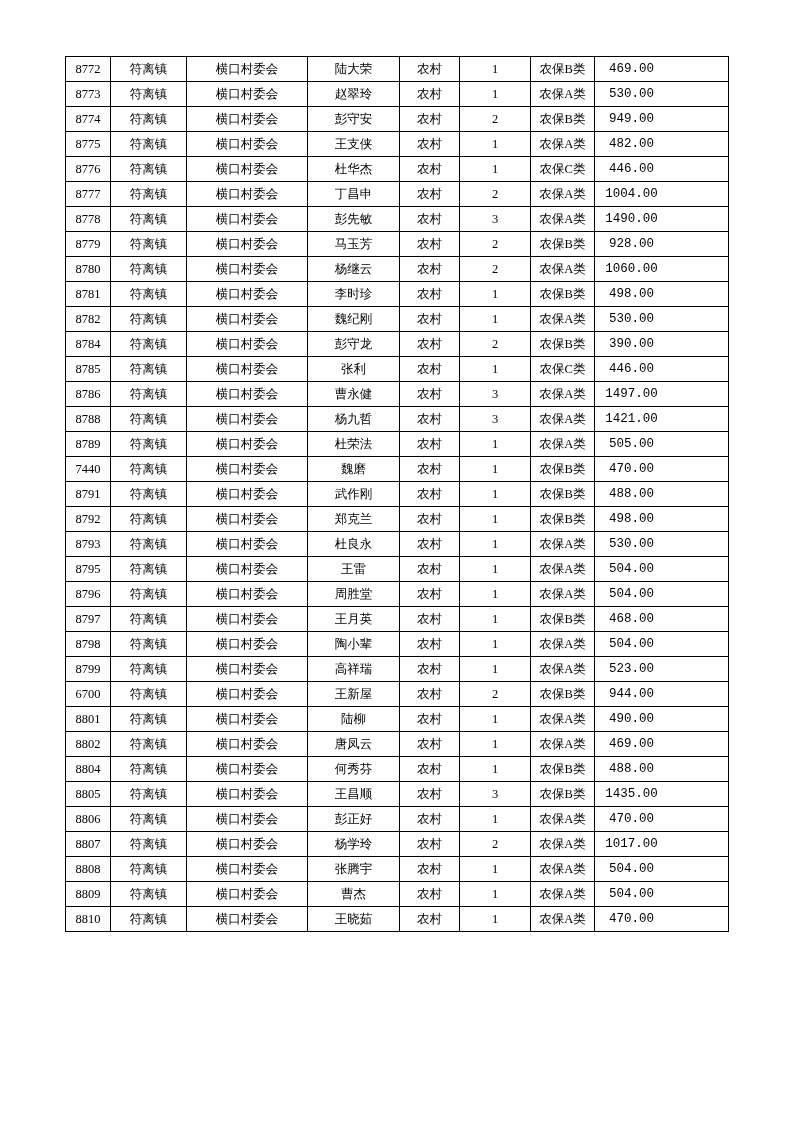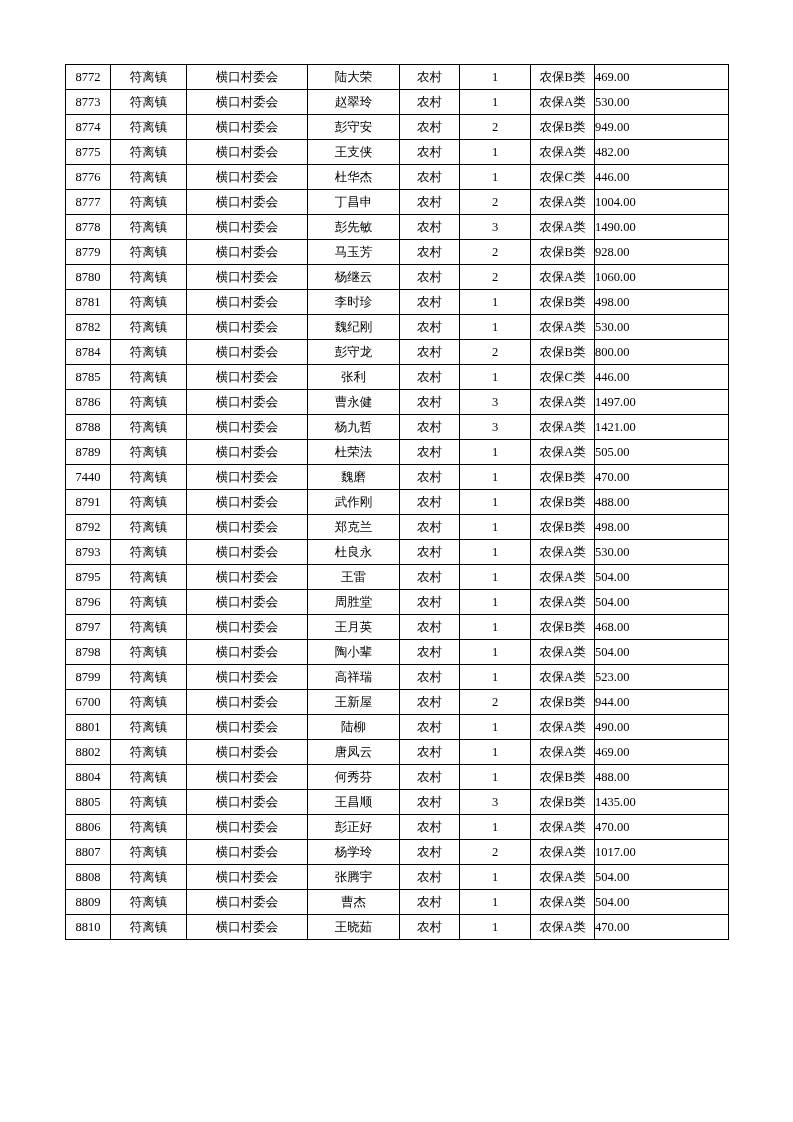--- a/index.html
+++ b/index.html
@@ -10,21 +10,21 @@
   body {
     width: 793px;
     height: 1122px;
     position: relative;
     font-family: "Liberation Serif", "DejaVu Serif", serif;
     color: #000000;
   }
   .sheet {
     position: absolute;
     left: 65px;
-    top: 64px;
+    top: 56px;
   }
   table.data-table {
     border-collapse: collapse;
     table-layout: fixed;
     width: 663px;
   }
   table.data-table td {
     border: 1px solid #000000;
     height: 24px;
     font-size: 12.5px;
@@ -39,22 +39,23 @@
   col.c-id       { width: 45px; }
   col.c-town     { width: 76px; }
   col.c-village  { width: 121px; }
   col.c-name     { width: 92px; }
   col.c-type     { width: 60px; }
   col.c-count    { width: 71px; }
   col.c-category { width: 64px; }
   col.c-amount   { width: 134px; }
 
   table.data-table td.amount {
-    text-align: left;
+    text-align: center;
     padding-right: 60px;
+    font-family: Liberation Mono, monospace;
   }
 </style>
 </head>
 <body>
 
 <div class="sheet">
   <table class="data-table">
     <colgroup>
       <col class="c-id">
       <col class="c-town">
@@ -177,21 +178,21 @@
           <td class="amount">530.00</td>
         </tr>
         <tr>
           <td>8784</td>
           <td>符离镇</td>
           <td>横口村委会</td>
           <td>彭守龙</td>
           <td>农村</td>
           <td>2</td>
           <td>农保B类</td>
-          <td class="amount">800.00</td>
+          <td class="amount">390.00</td>
         </tr>
         <tr>
           <td>8785</td>
           <td>符离镇</td>
           <td>横口村委会</td>
           <td>张利</td>
           <td>农村</td>
           <td>1</td>
           <td>农保C类</td>
           <td class="amount">446.00</td>

